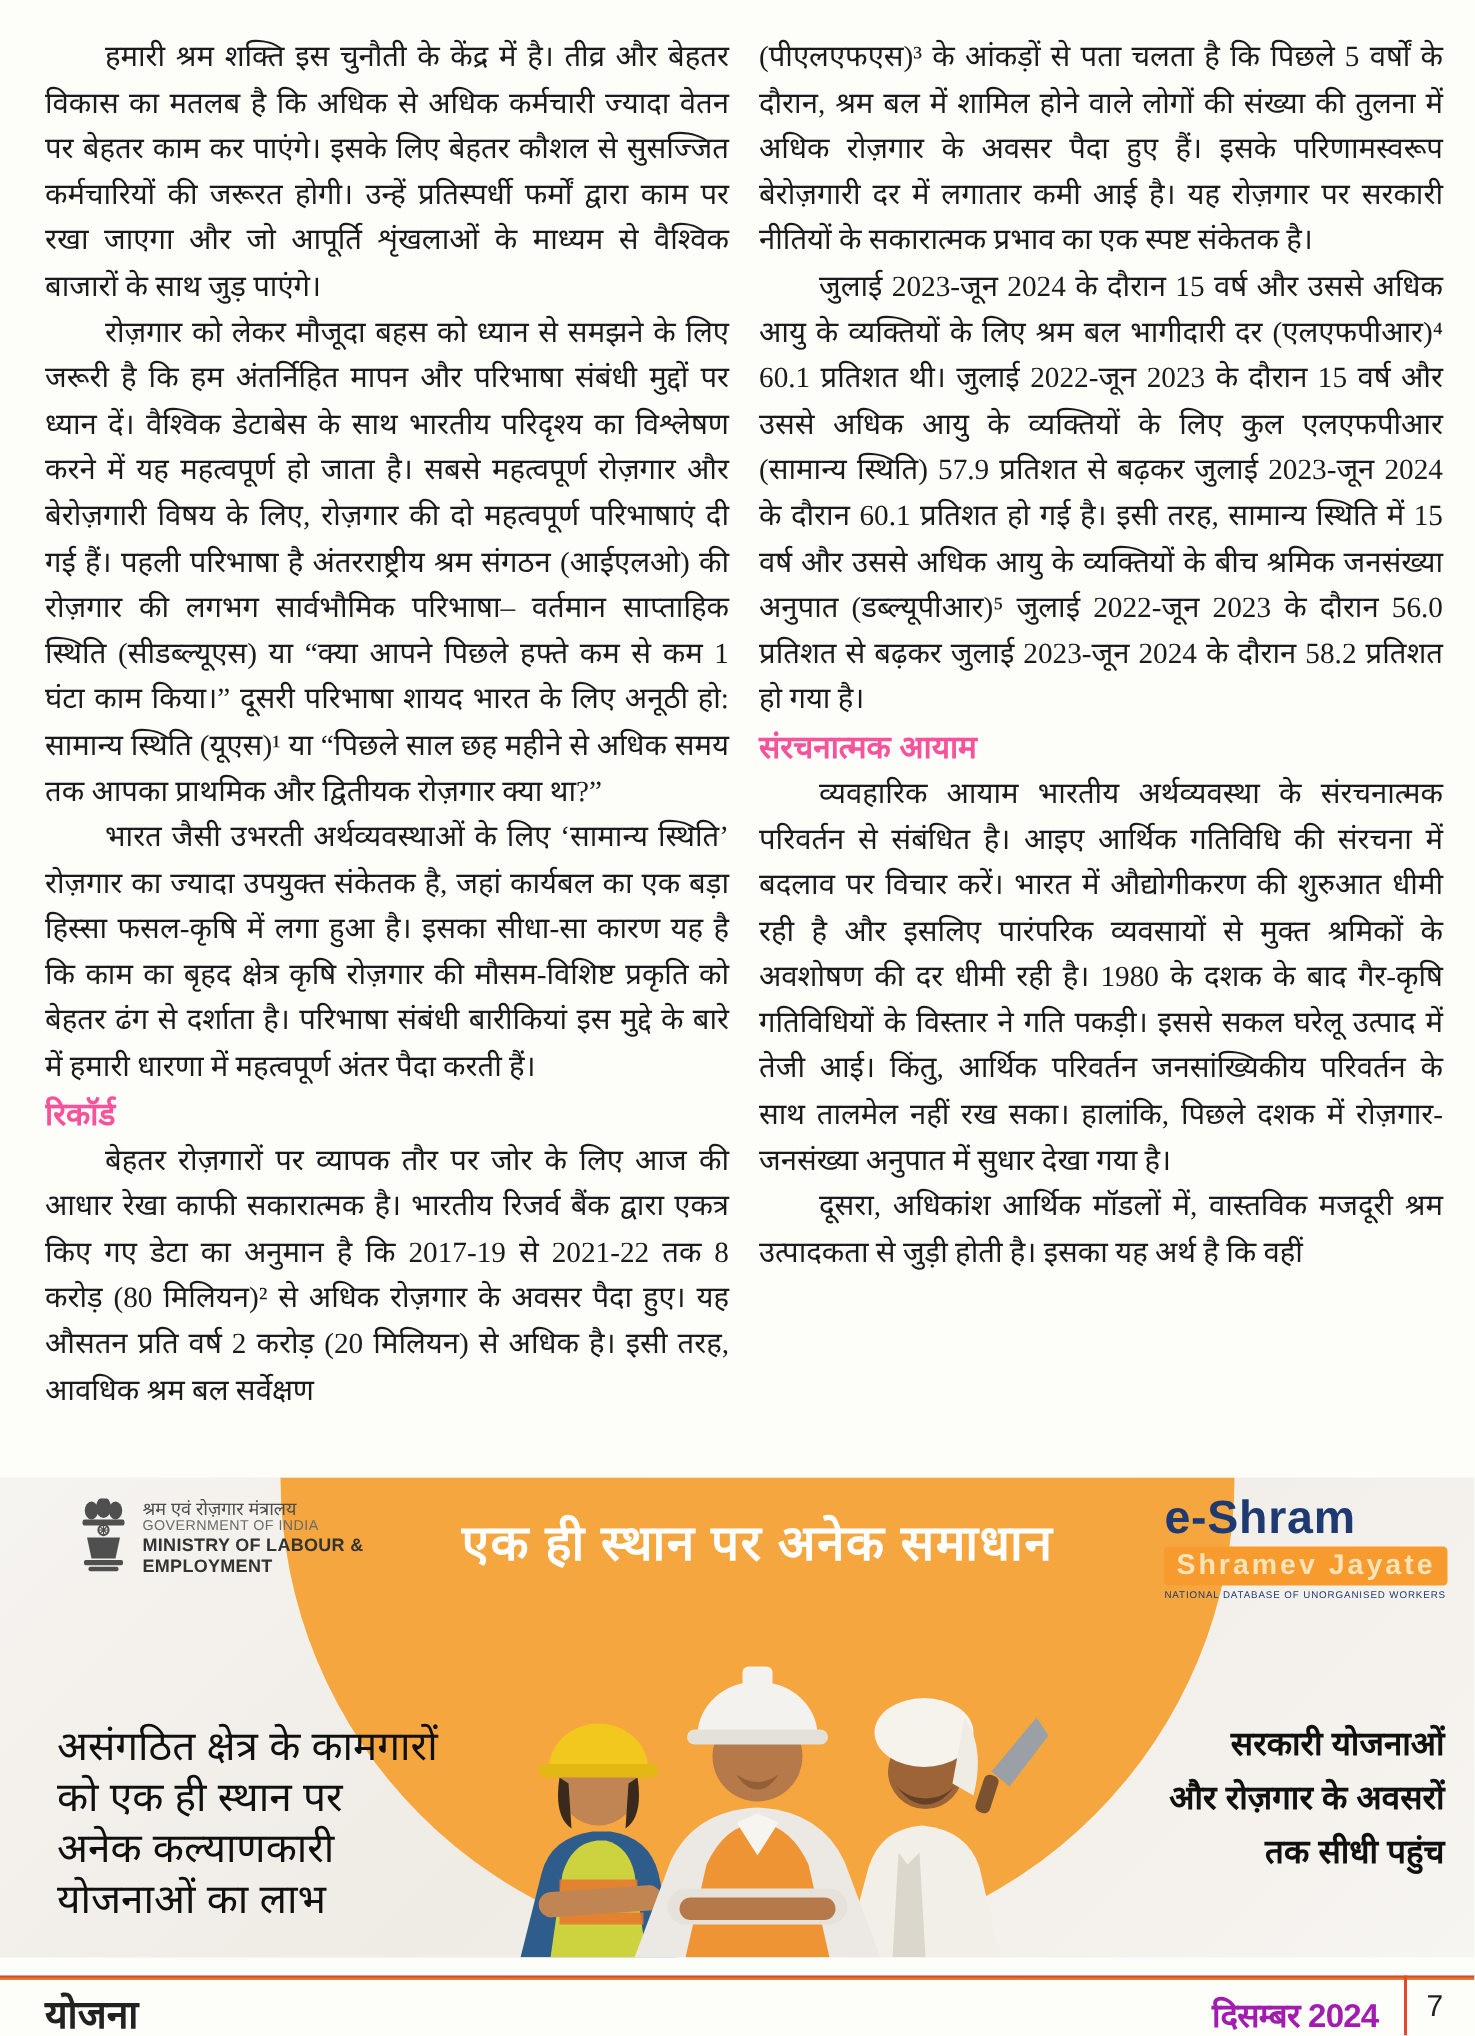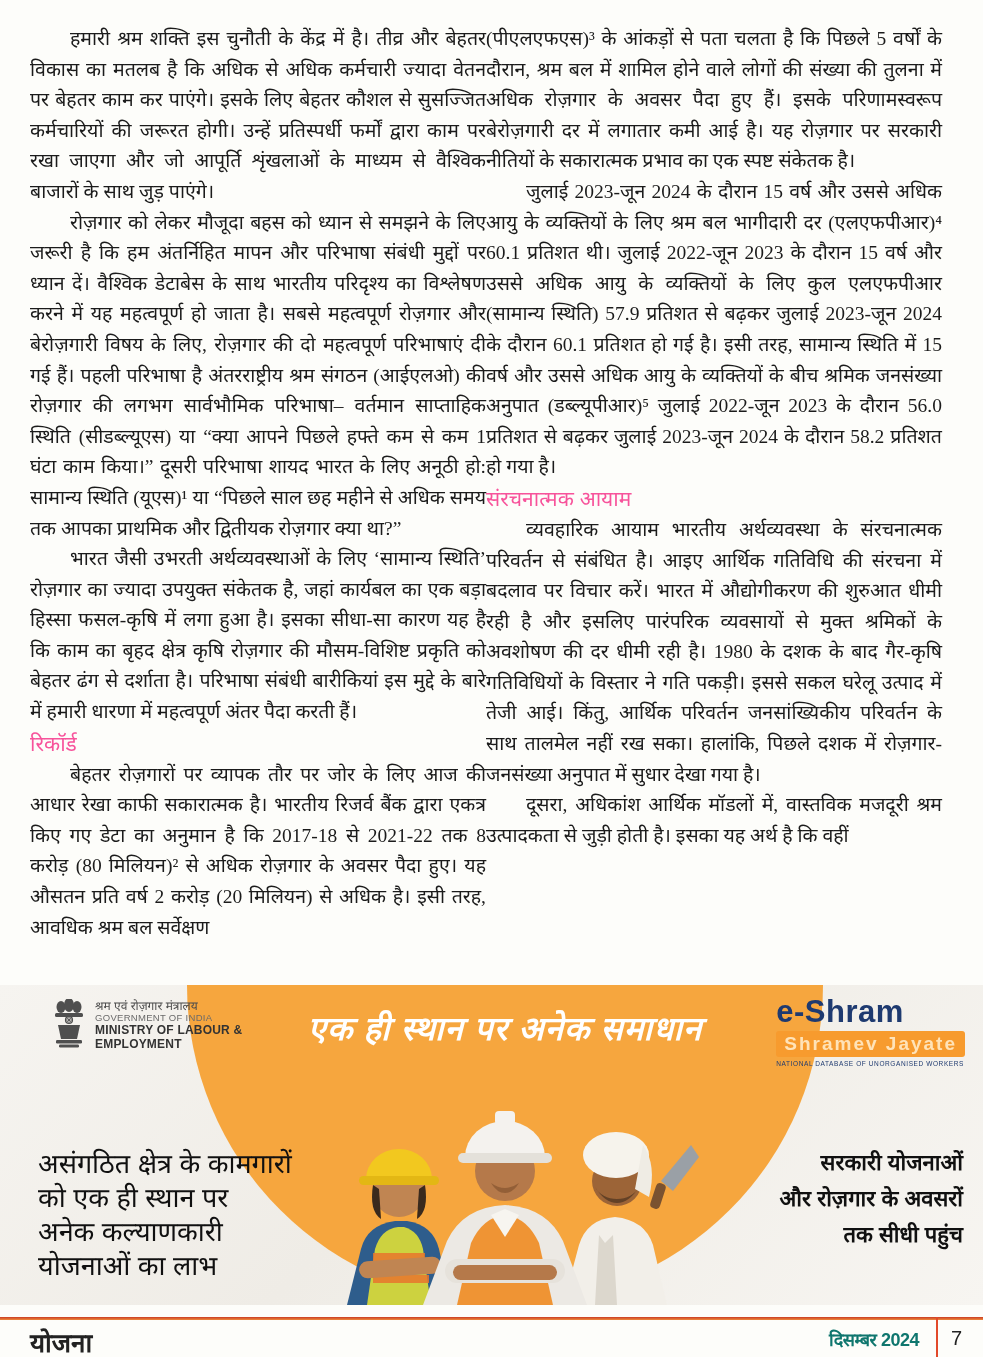--- a/index.html
+++ b/index.html
@@ -5,47 +5,46 @@
   html,body{margin:0;padding:0;}
   body{
     width:983px;height:1357px;position:relative;overflow:hidden;
     background:#fdfdfa;
     font-family:"Liberation Serif","DejaVu Serif",serif;
     color:#1b1b1b;
   }
   
   .columns{
     position:absolute;top:24px;left:30px;width:933px;height:958px;
-    display:flex;overflow:hidden;
+    display:flex;gap:20px;overflow:hidden;
   }
   .col{width:456px;flex:0 0 456px;}
   .col p{
     margin:0;font-size:19.5px;line-height:30.6px;text-align:justify;
   }
   .col p.indent{text-indent:40px;}
   .col h3{
-    margin:1px 0 1px 0;font-size:21px;line-height:30px;font-weight:normal;
+    margin:1px 0 1px 0;font-size:21px;line-height:30px;font-weight:bold;
     color:#f7539b;font-family:"Liberation Sans","DejaVu Sans",sans-serif;
   }
   
   .banner{
     position:absolute;top:985px;left:0;width:983px;height:320px;
     background:linear-gradient(135deg,#f6f4f0 0%,#efece6 45%,#f7f5f1 100%);
     overflow:hidden;
   }
   .dome{
     position:absolute;top:0;left:187px;width:636px;height:318px;
     background:#f6a63e;
     border-radius:0 0 318px 318px;
   }
   .banner-headline{
     position:absolute;top:20px;left:187px;width:636px;text-align:center;
     color:#ffffff;font-weight:bold;font-size:33px;letter-spacing:1px;
     font-family:"Liberation Sans","DejaVu Sans",sans-serif;
-    font-style:italic;
   }
   
   .ministry{
     position:absolute;top:14px;left:52px;display:flex;gap:9px;align-items:flex-start;
     font-family:"Liberation Sans","DejaVu Sans",sans-serif;
   }
   .ministry .m-lines{padding-top:2px;}
   .m-hi{font-size:12px;color:#4c4c4c;line-height:11px;}
   .m-goi{font-size:9.5px;color:#6a6a6a;line-height:12px;letter-spacing:.3px;}
   .m-bold{font-size:12px;color:#333;font-weight:bold;line-height:13.5px;letter-spacing:.2px;}
@@ -76,41 +75,41 @@
   .workers{position:absolute;left:295px;bottom:0;width:420px;height:252px;}
   
   .footer-rule{
     position:absolute;top:1317px;left:0;width:983px;height:3px;
     background:linear-gradient(to bottom,#c93c24,#ef8a3c);
   }
   .footer-mag{
     position:absolute;left:30px;top:1324px;font-size:26px;font-weight:bold;color:#222;
   }
   .footer-issue{
-    position:absolute;right:64px;top:1327px;font-size:18px;font-weight:bold;color:#0f766e;
+    position:absolute;right:64px;top:1327px;font-size:22px;font-weight:bold;color:#a21caf;
     font-family:"Liberation Sans","DejaVu Sans",sans-serif;letter-spacing:-0.5px;
   }
   .footer-vline{
     position:absolute;left:936px;top:1317px;width:2px;height:40px;background:#e2492a;
   }
   .footer-page{
     position:absolute;left:951px;top:1327px;font-size:20px;color:#222;
     font-family:"Liberation Sans","DejaVu Sans",sans-serif;
   }
 </style>
 </head>
 <body>
 
 <div class="columns">
   <div class="col">
     <p class="indent">हमारी श्रम शक्ति इस चुनौती के केंद्र में है। तीव्र और बेहतर विकास का मतलब है कि अधिक से अधिक कर्मचारी ज्यादा वेतन पर बेहतर काम कर पाएंगे। इसके लिए बेहतर कौशल से सुसज्जित कर्मचारियों की जरूरत होगी। उन्हें प्रतिस्पर्धी फर्मों द्वारा काम पर रखा जाएगा और जो आपूर्ति शृंखलाओं के माध्यम से वैश्विक बाजारों के साथ जुड़ पाएंगे।</p>
     <p class="indent">रोज़गार को लेकर मौजूदा बहस को ध्यान से समझने के लिए जरूरी है कि हम अंतर्निहित मापन और परिभाषा संबंधी मुद्दों पर ध्यान दें। वैश्विक डेटाबेस के साथ भारतीय परिदृश्य का विश्लेषण करने में यह महत्वपूर्ण हो जाता है। सबसे महत्वपूर्ण रोज़गार और बेरोज़गारी विषय के लिए, रोज़गार की दो महत्वपूर्ण परिभाषाएं दी गई हैं। पहली परिभाषा है अंतरराष्ट्रीय श्रम संगठन (आईएलओ) की रोज़गार की लगभग सार्वभौमिक परिभाषा– वर्तमान साप्ताहिक स्थिति (सीडब्ल्यूएस) या “क्या आपने पिछले हफ्ते कम से कम 1 घंटा काम किया।” दूसरी परिभाषा शायद भारत के लिए अनूठी हो: सामान्य स्थिति (यूएस)¹ या “पिछले साल छह महीने से अधिक समय तक आपका प्राथमिक और द्वितीयक रोज़गार क्या था?”</p>
     <p class="indent">भारत जैसी उभरती अर्थव्यवस्थाओं के लिए ‘सामान्य स्थिति’ रोज़गार का ज्यादा उपयुक्त संकेतक है, जहां कार्यबल का एक बड़ा हिस्सा फसल-कृषि में लगा हुआ है। इसका सीधा-सा कारण यह है कि काम का बृहद क्षेत्र कृषि रोज़गार की मौसम-विशिष्ट प्रकृति को बेहतर ढंग से दर्शाता है। परिभाषा संबंधी बारीकियां इस मुद्दे के बारे में हमारी धारणा में महत्वपूर्ण अंतर पैदा करती हैं।</p>
     <h3>रिकॉर्ड</h3>
-    <p class="indent">बेहतर रोज़गारों पर व्यापक तौर पर जोर के लिए आज की आधार रेखा काफी सकारात्मक है। भारतीय रिजर्व बैंक द्वारा एकत्र किए गए डेटा का अनुमान है कि 2017-18 से 2021-22 तक 8 करोड़ (80 मिलियन)² से अधिक रोज़गार के अवसर पैदा हुए। यह औसतन प्रति वर्ष 2 करोड़ (20 मिलियन) से अधिक है। इसी तरह, आवधिक श्रम बल सर्वेक्षण</p>
+    <p class="indent">बेहतर रोज़गारों पर व्यापक तौर पर जोर के लिए आज की आधार रेखा काफी सकारात्मक है। भारतीय रिजर्व बैंक द्वारा एकत्र किए गए डेटा का अनुमान है कि 2017-19 से 2021-22 तक 8 करोड़ (80 मिलियन)² से अधिक रोज़गार के अवसर पैदा हुए। यह औसतन प्रति वर्ष 2 करोड़ (20 मिलियन) से अधिक है। इसी तरह, आवधिक श्रम बल सर्वेक्षण</p>
   </div>
   <div class="col">
     <p>(पीएलएफएस)³ के आंकड़ों से पता चलता है कि पिछले 5 वर्षों के दौरान, श्रम बल में शामिल होने वाले लोगों की संख्या की तुलना में अधिक रोज़गार के अवसर पैदा हुए हैं। इसके परिणामस्वरूप बेरोज़गारी दर में लगातार कमी आई है। यह रोज़गार पर सरकारी नीतियों के सकारात्मक प्रभाव का एक स्पष्ट संकेतक है।</p>
     <p class="indent">जुलाई 2023-जून 2024 के दौरान 15 वर्ष और उससे अधिक आयु के व्यक्तियों के लिए श्रम बल भागीदारी दर (एलएफपीआर)⁴ 60.1 प्रतिशत थी। जुलाई 2022-जून 2023 के दौरान 15 वर्ष और उससे अधिक आयु के व्यक्तियों के लिए कुल एलएफपीआर (सामान्य स्थिति) 57.9 प्रतिशत से बढ़कर जुलाई 2023-जून 2024 के दौरान 60.1 प्रतिशत हो गई है। इसी तरह, सामान्य स्थिति में 15 वर्ष और उससे अधिक आयु के व्यक्तियों के बीच श्रमिक जनसंख्या अनुपात (डब्ल्यूपीआर)⁵ जुलाई 2022-जून 2023 के दौरान 56.0 प्रतिशत से बढ़कर जुलाई 2023-जून 2024 के दौरान 58.2 प्रतिशत हो गया है।</p>
     <h3>संरचनात्मक आयाम</h3>
     <p class="indent">व्यवहारिक आयाम भारतीय अर्थव्यवस्था के संरचनात्मक परिवर्तन से संबंधित है। आइए आर्थिक गतिविधि की संरचना में बदलाव पर विचार करें। भारत में औद्योगीकरण की शुरुआत धीमी रही है और इसलिए पारंपरिक व्यवसायों से मुक्त श्रमिकों के अवशोषण की दर धीमी रही है। 1980 के दशक के बाद गैर-कृषि गतिविधियों के विस्तार ने गति पकड़ी। इससे सकल घरेलू उत्पाद में तेजी आई। किंतु, आर्थिक परिवर्तन जनसांख्यिकीय परिवर्तन के साथ तालमेल नहीं रख सका। हालांकि, पिछले दशक में रोज़गार-जनसंख्या अनुपात में सुधार देखा गया है।</p>
     <p class="indent">दूसरा, अधिकांश आर्थिक मॉडलों में, वास्तविक मजदूरी श्रम उत्पादकता से जुड़ी होती है। इसका यह अर्थ है कि वहीं</p>
   </div>
 </div>
 

